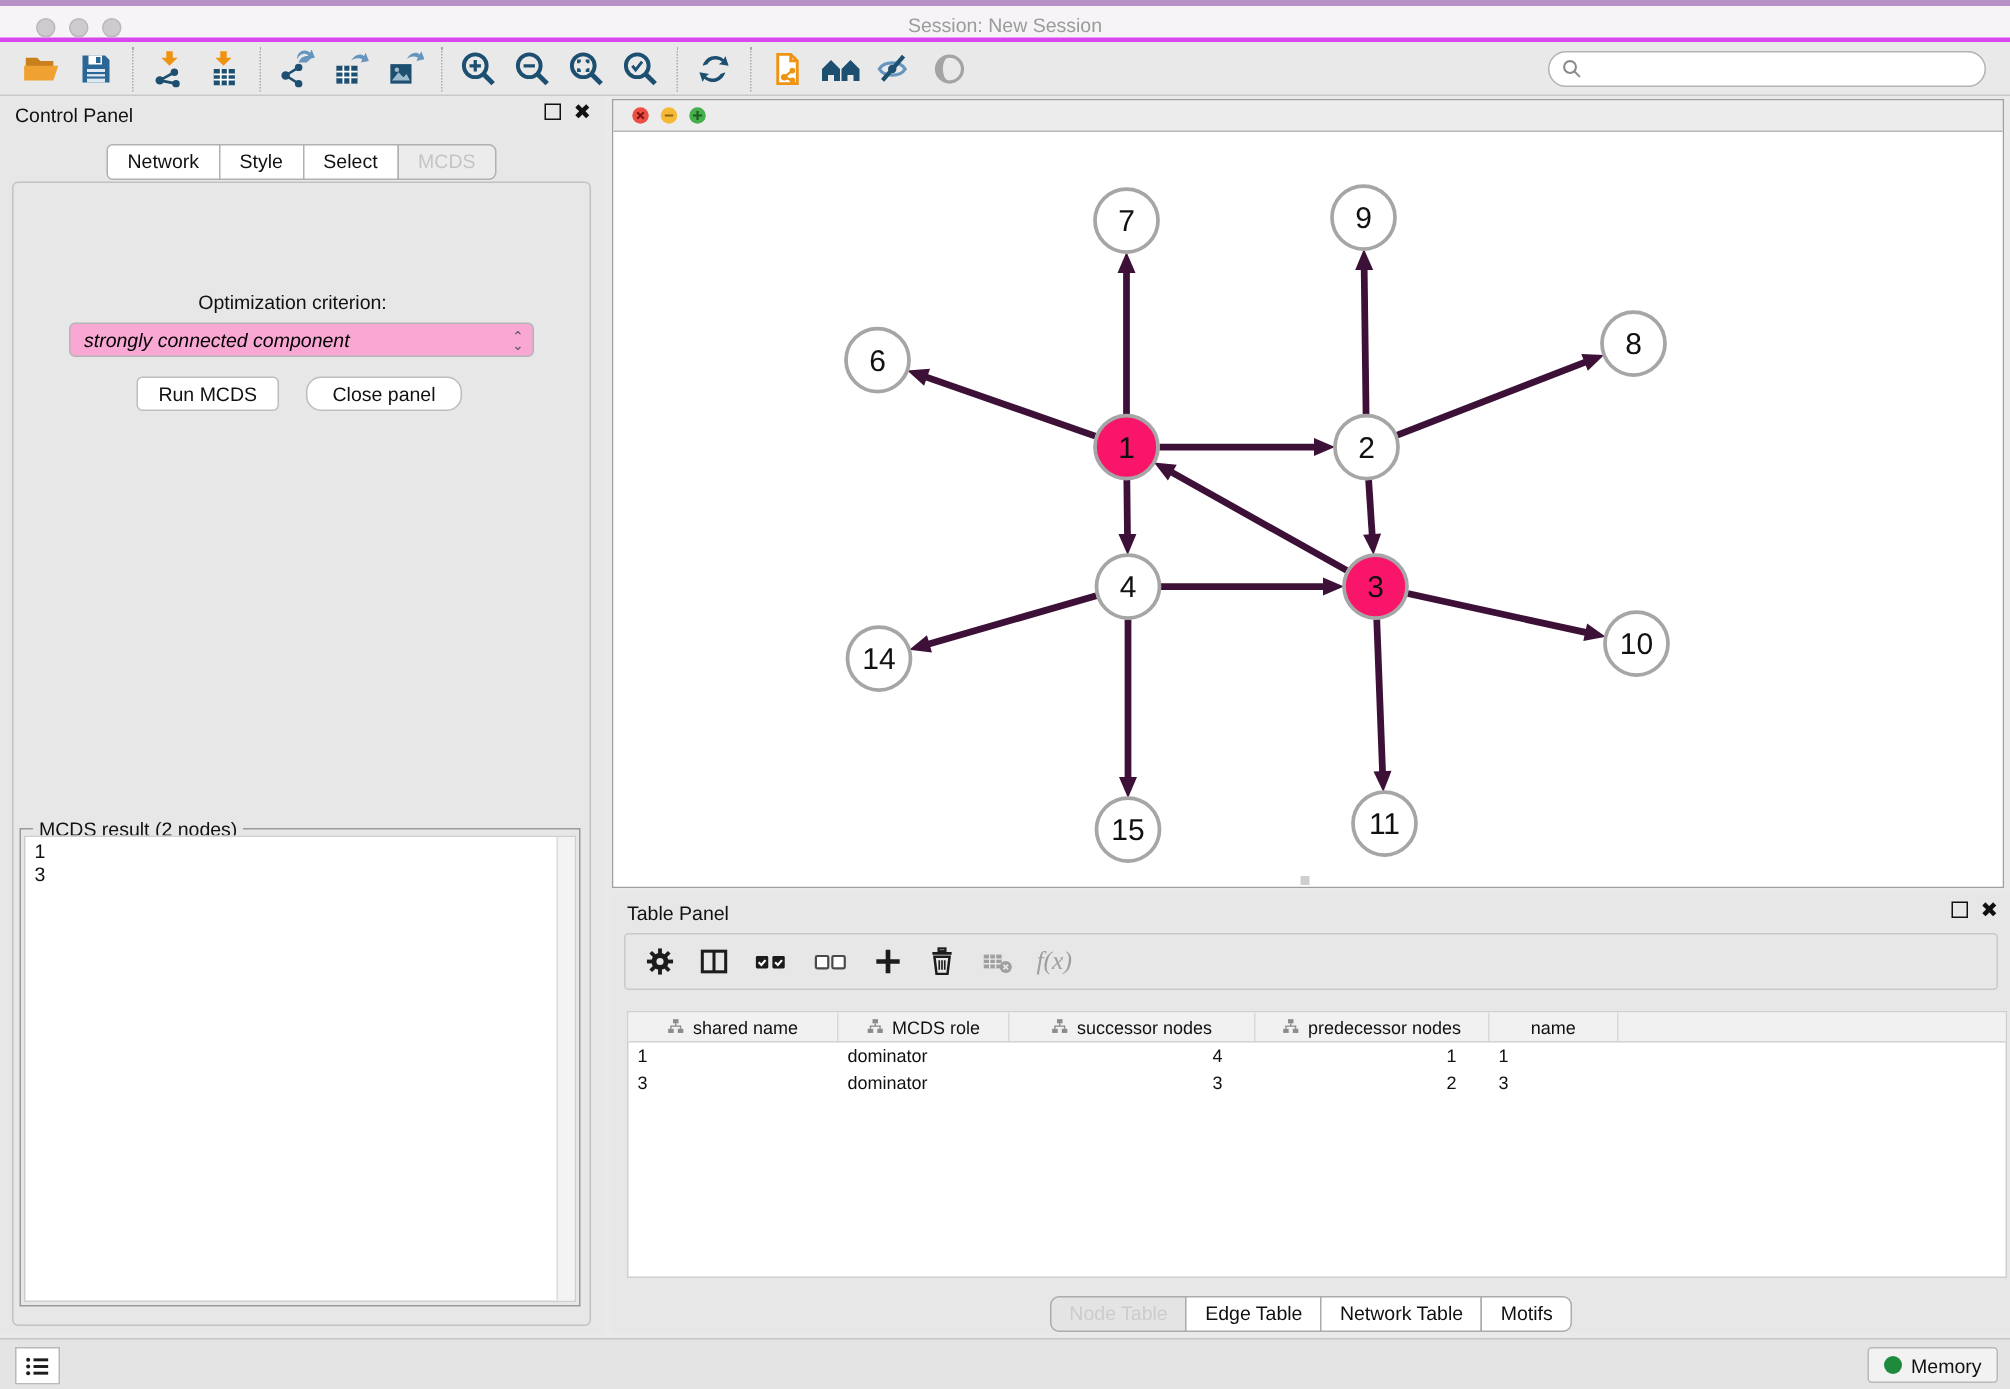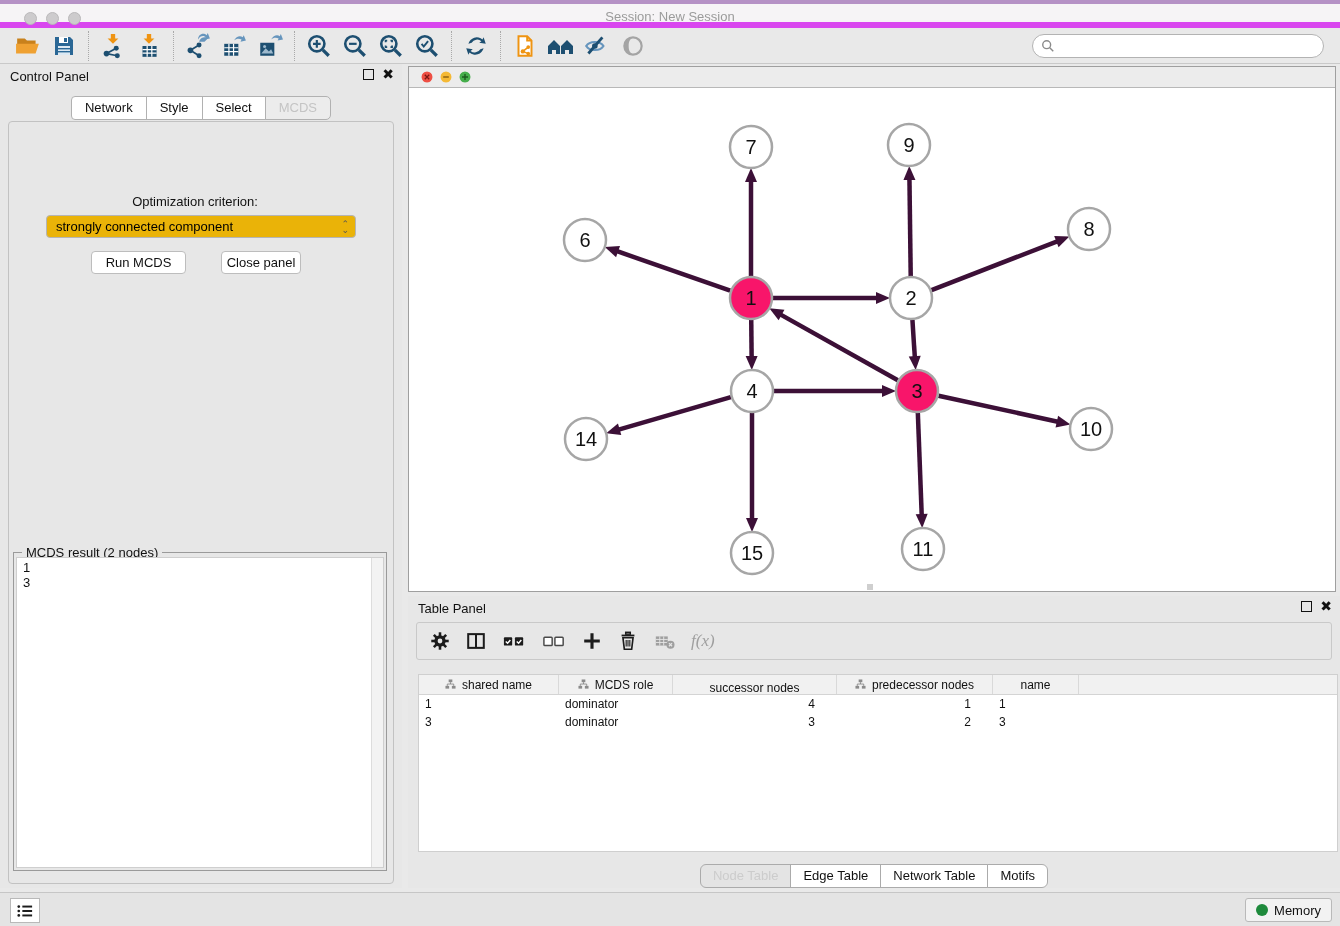--- a/index.html
+++ b/index.html
@@ -2,21 +2,21 @@
 <html><head>
 <meta charset="utf-8">
 <style>
   * { box-sizing: border-box; }
   html,body { margin:0; padding:0; }
   body { font-family:"Liberation Sans","DejaVu Sans",sans-serif; background:#d7d7d7; }
   #app { position:relative; width:1340px; height:926px; background:#e9e9e9; overflow:hidden; }
 
   
   #titlebar { position:absolute; left:0; top:0; width:1340px; height:28px;
-    background:#f6f4f6; border-top:4px solid #b591c5; border-bottom:6px solid #d946ef; }
+    background:#f6f4f6; border-top:4px solid #b591c5; border-bottom:3px solid #d946ef; }
   .traffic { position:absolute; top:8px; width:13px; height:13px; border-radius:50%;
     background:#cdcbcd; border:1px solid #bab8ba; }
   #win-title { position:absolute; left:0; right:0; top:5px; text-align:center;
     color:#9b9b9b; font-size:13px; }
 
   
   #toolbar { position:absolute; left:0; top:28px; width:1340px; height:36px;
     background:#e9e9e9; border-bottom:1px solid #c9c9c9; display:flex; align-items:center; padding:0 10px; }
   .tbtn { width:36px; height:32px; display:flex; align-items:center; justify-content:center; flex:0 0 auto; }
   .tb-sep { width:0; height:30px; border-left:1px dotted #a9a9a9; margin:0 6px; flex:0 0 auto; }
@@ -35,28 +35,28 @@
   #cp-tabs { position:absolute; left:0; right:0; top:32px; text-align:center; }
   .cp-tab { display:inline-block; padding:3px 13px 4px; background:#fff; border:1px solid #b1b1b1;
     margin-left:-1px; font-size:13px; color:#111; position:relative; }
   .cp-tab:first-child { border-radius:4px 0 0 4px; margin-left:0; }
   .cp-tab:last-child  { border-radius:0 5px 5px 0; }
   .cp-tab.active { background:#ececec; color:#c4c4c4; }
 
   #cp-content { position:absolute; left:8px; right:8px; top:57px; bottom:4px;
     border:1px solid #c2c2c2; border-radius:4px; background:#e7e7e7; }
   #opt-label { position:absolute; left:0; right:12px; top:72px; text-align:center; font-size:13px; color:#111; }
-  #opt-select { position:absolute; left:37px; top:93px; width:310px; height:23px; background:#eab308;
-    border:1px solid #b5b5b5; border-radius:4px; display:flex; align-items:center; font-size:13px; padding-left:9px; }
+  #opt-select { position:absolute; left:37px; top:93px; width:310px; height:23px; background:#f9a8d4;
+    border:1px solid #b5b5b5; border-radius:4px; display:flex; align-items:center; font-size:13px; padding-left:9px;font-style:italic; }
   #opt-select .stepper { margin-left:auto; margin-right:6px; display:flex; flex-direction:column; line-height:6px;
     font-size:9px; color:#555; }
   .push-btn { position:absolute; height:23px; background:#fff; border:1px solid #bdbdbd; border-radius:4px;
     font-size:13px; color:#111; display:flex; align-items:center; justify-content:center; }
   #btn-run   { left:82px;  top:129px; width:95px; }
-  #btn-close { left:212px; top:129px; width:80px; }
+  #btn-close { left:195px; top:129px; width:104px;border-radius:10px; }
 
   #result-box { position:absolute; left:4px; right:6px; top:430px; bottom:12px; border:1px solid #9a9a9a; }
   #result-legend { position:absolute; left:8px; top:-8px; background:#e7e7e7; padding:0 4px; font-size:13px; color:#111; }
   #result-inner { position:absolute; left:2px; right:2px; top:4px; bottom:2px; background:#fff; border:1px solid #cfcfcf; }
   #result-text { margin:2px 6px; font-family:"Liberation Sans","DejaVu Sans",sans-serif; font-size:13px;
     white-space:pre; color:#111; }
   #result-scroll { position:absolute; right:0; top:0; bottom:0; width:12px; background:#f3f3f3; border-left:1px solid #ddd; }
 
   
   #v-split { position:absolute; left:402px; top:64px; width:6px; height:824px; background:#e9e9e9; }
@@ -440,21 +440,21 @@
             <svg width="11" height="11" viewBox="0 0 12 12">
               <g fill="#8b8b8b">
                 <rect x="4" y="0.5" width="4" height="3"></rect>
                 <rect x="0.5" y="7.5" width="4" height="3"></rect>
                 <rect x="7.5" y="7.5" width="4" height="3"></rect>
               </g>
               <path d="M6 3.5v2M6 5.5H2.5v2M6 5.5h3.5v2" stroke="#8b8b8b" fill="none"></path>
             </svg>
             <span>MCDS role</span>
           </div>
-          <div class="th" style="width: 164px; flex-direction: column;">
+          <div class="th" style="width: 164px;">
             <svg width="11" height="11" viewBox="0 0 12 12">
               <g fill="#8b8b8b">
                 <rect x="4" y="0.5" width="4" height="3"></rect>
                 <rect x="0.5" y="7.5" width="4" height="3"></rect>
                 <rect x="7.5" y="7.5" width="4" height="3"></rect>
               </g>
               <path d="M6 3.5v2M6 5.5H2.5v2M6 5.5h3.5v2" stroke="#8b8b8b" fill="none"></path>
             </svg>
             <span>successor nodes</span>
           </div>

